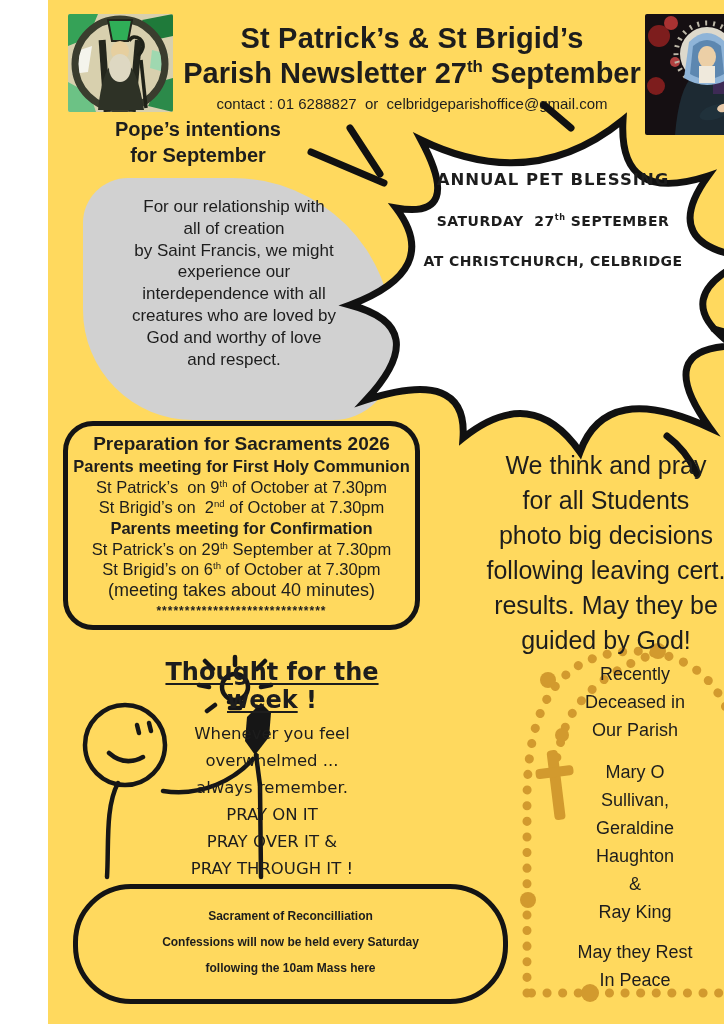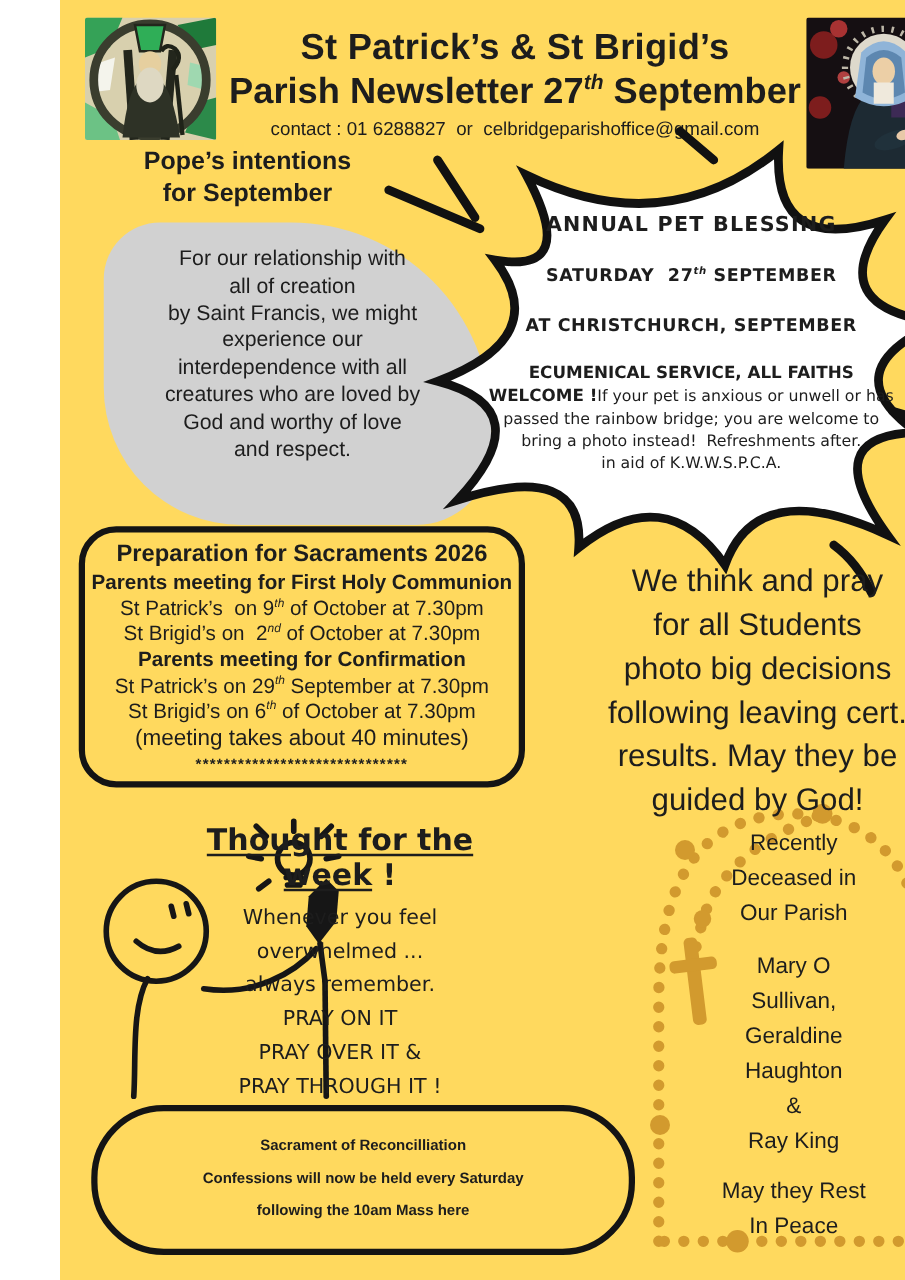--- a/index.html
+++ b/index.html
@@ -6,21 +6,21 @@
   .page{
     position:relative;
     width:724px;height:1024px;
     background:var(--background,#FFD95E);
     font-family:"Liberation Sans",sans-serif;
     color:#1d1d1d;
     overflow:hidden;
     margin-left:48px;
   }
   .abs{position:absolute;}
-  sup{font-size:58%;vertical-align:super;line-height:0;font-style:italic;}
+  sup{font-size:58%;vertical-align:super;line-height:0;}
   .pre{white-space:pre-wrap;}
 
   
   .header-titles{left:128px;top:22px;width:472px;text-align:center;}
   .title-1{font-size:29px;font-weight:600;letter-spacing:.2px;}
   .title-2{font-size:29px;font-weight:600;margin-top:2px;}
   .contact{font-size:15px;margin-top:5px;}
 
   .glass{border-radius:2px;}
   .glass-left{left:20px;top:14px;}
@@ -197,24 +197,21 @@
       <g transform="translate(508,784) rotate(-7)">
         <rect class="gold" x="-5.5" y="-34" width="11" height="70" rx="4"></rect>
         <rect class="gold" x="-19" y="-17" width="38" height="10" rx="4"></rect>
       </g>
     </g>
   </svg>
 
   <div class="abs burst-text">
     <div class="burst-title">ANNUAL PET BLESSING</div>
     <div class="burst-line pre">SATURDAY  27<sup>th</sup> SEPTEMBER</div>
-    <div class="burst-line">AT CHRISTCHURCH, SEPTEMBER</div>
-    <div class="burst-par"><b>ECUMENICAL SERVICE, ALL FAITHS WELCOME !</b><span class="pre">If your pet is anxious or unwell or has passed the rainbow bridge; you are welcome to bring a photo instead!  Refreshments after.</span>
-      <div>in aid of K.W.W.S.P.C.A.</div>
-    </div>
+    <div class="burst-line">AT CHRISTCHURCH, CELBRIDGE</div>
   </div>
 
   <div class="abs sacraments">
     <div class="sac-title">Preparation for Sacraments 2026</div>
     <div class="sac-sub">Parents meeting for First Holy Communion</div>
     <div class="sac-line pre">St Patrick’s  on 9<sup>th</sup> of October at 7.30pm</div>
     <div class="sac-line pre">St Brigid’s on  2<sup>nd</sup> of October at 7.30pm</div>
     <div class="sac-sub">Parents meeting for Confirmation</div>
     <div class="sac-line pre">St Patrick’s on 29<sup>th</sup> September at 7.30pm</div>
     <div class="sac-line pre">St Brigid’s on 6<sup>th</sup> of October at 7.30pm</div>

